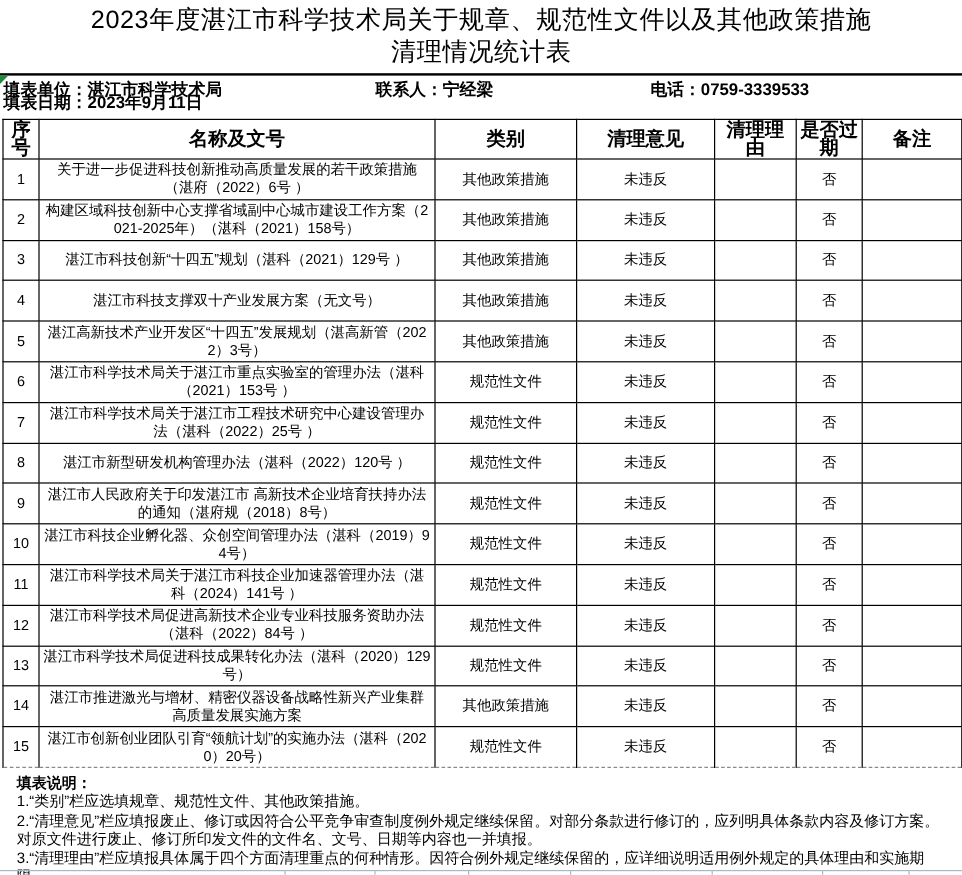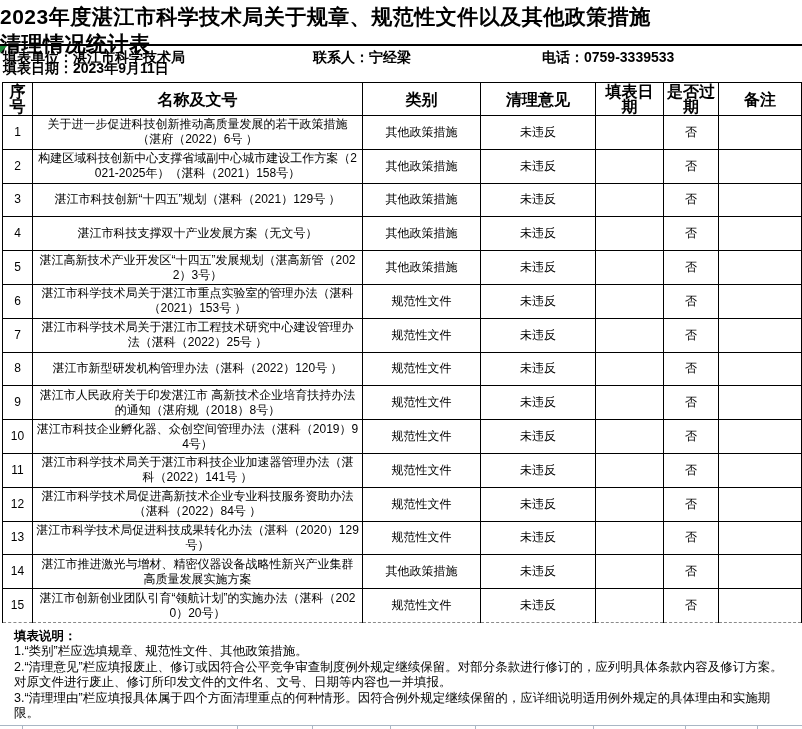--- a/index.html
+++ b/index.html
@@ -13,26 +13,26 @@
   body{
     background:var(--paper);
     font-family:"Liberation Sans","DejaVu Sans",sans-serif;
     color:#000;
     position:relative;
   }
   .page{width:802px;height:729px;position:relative;}
 
   
   .title{
-    text-align:left;
-    font-weight:bold;
+    text-align:center;
+    font-weight:normal;
     font-size:21px;
     line-height:27px;
     padding-top:3px;
-    height:44px;
+    height:61px;
     letter-spacing:0.5px;
   }
 
   
   .info-block{
     position:relative;
     height:38px;
     border-top:2px solid var(--grid);
     font-size:14px;
     font-weight:bold;
@@ -141,21 +141,21 @@
         <col class="c4">
         <col class="c5">
         <col class="c6">
     </colgroup>
     <thead>
       <tr>
         <th>序号</th>
         <th>名称及文号</th>
         <th>类别</th>
         <th>清理意见</th>
-        <th>填表日期</th>
+        <th>清理理由</th>
         <th>是否过期</th>
         <th>备注</th>
       </tr>
     </thead>
     <tbody id="table-body">
         <tr>
           <td>1</td>
           <td class="name-cell">关于进一步促进科技创新推动高质量发展的若干政策措施（湛府（2022）6号 ）</td>
           <td>其他政策措施</td>
           <td>未违反</td>
@@ -239,21 +239,21 @@
           <td>10</td>
           <td class="name-cell">湛江市科技企业孵化器、众创空间管理办法（湛科（2019）94号）</td>
           <td>规范性文件</td>
           <td>未违反</td>
           <td></td>
           <td>否</td>
           <td></td>
         </tr>
         <tr>
           <td>11</td>
-          <td class="name-cell">湛江市科学技术局关于湛江市科技企业加速器管理办法（湛科（2022）141号  ）</td>
+          <td class="name-cell">湛江市科学技术局关于湛江市科技企业加速器管理办法（湛科（2024）141号  ）</td>
           <td>规范性文件</td>
           <td>未违反</td>
           <td></td>
           <td>否</td>
           <td></td>
         </tr>
         <tr>
           <td>12</td>
           <td class="name-cell">湛江市科学技术局促进高新技术企业专业科技服务资助办法（湛科（2022）84号  ）</td>
           <td>规范性文件</td>

